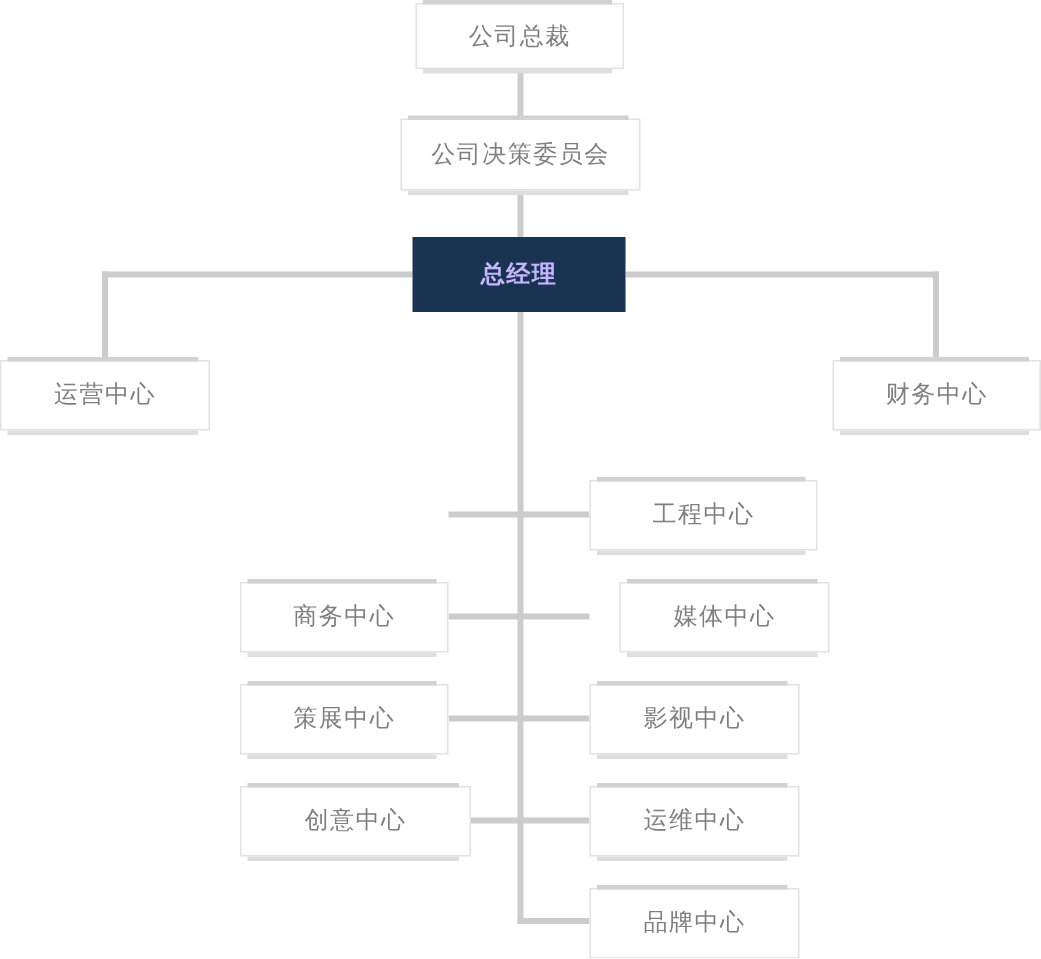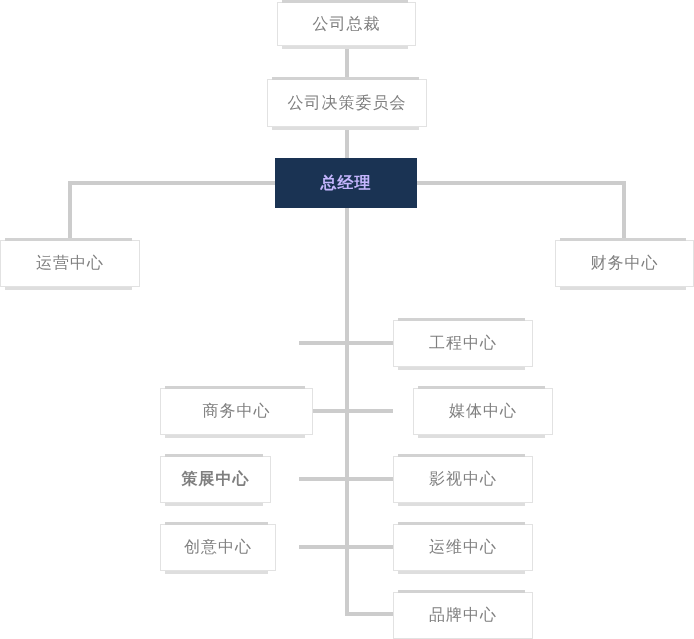--- a/index.html
+++ b/index.html
@@ -87,31 +87,31 @@
     <span>总经理</span>
   </div>
 
   <div class="node" style="left:0px; top:240px; width:140px; height:47px;">
     <span>运营中心</span>
   </div>
   <div class="node" style="left:555px; top:240px; width:139px; height:47px;text-align:right;">
     <span>财务中心</span>
   </div>
 
-  <div class="node" style="left:160px; top:388px; width:153px; height:47px;">
+  <div class="node" style="left:160px; top:388px; width:139px; height:47px;">
     <span>商务中心</span>
   </div>
-  <div class="node" style="left:160px; top:456px; width:111px; height:47px;font-weight:bold;">
+  <div class="node" style="left:160px; top:456px; width:139px; height:47px;">
     <span>策展中心</span>
   </div>
-  <div class="node" style="left:160px; top:524px; width:116px; height:47px;">
+  <div class="node" style="left:160px; top:524px; width:154px; height:47px;">
     <span>创意中心</span>
   </div>
 
-  <div class="node" style="left:393px; top:320px; width:140px; height:47px;">
+  <div class="node" style="left:393px; top:320px; width:152px; height:47px;">
     <span>工程中心</span>
   </div>
   <div class="node" style="left:413px; top:388px; width:140px; height:47px;">
     <span>媒体中心</span>
   </div>
   <div class="node" style="left:393px; top:456px; width:140px; height:47px;">
     <span>影视中心</span>
   </div>
   <div class="node" style="left:393px; top:592px; width:140px; height:47px;">
     <span>品牌中心</span>

